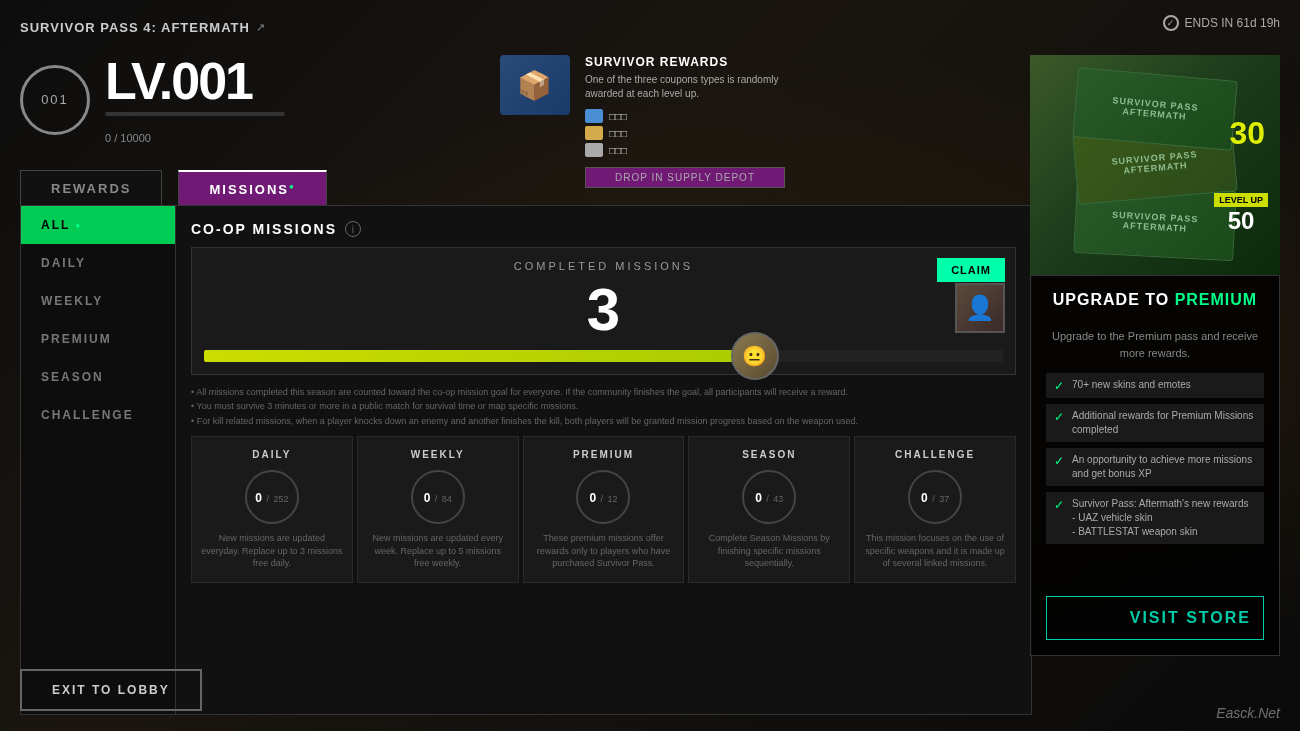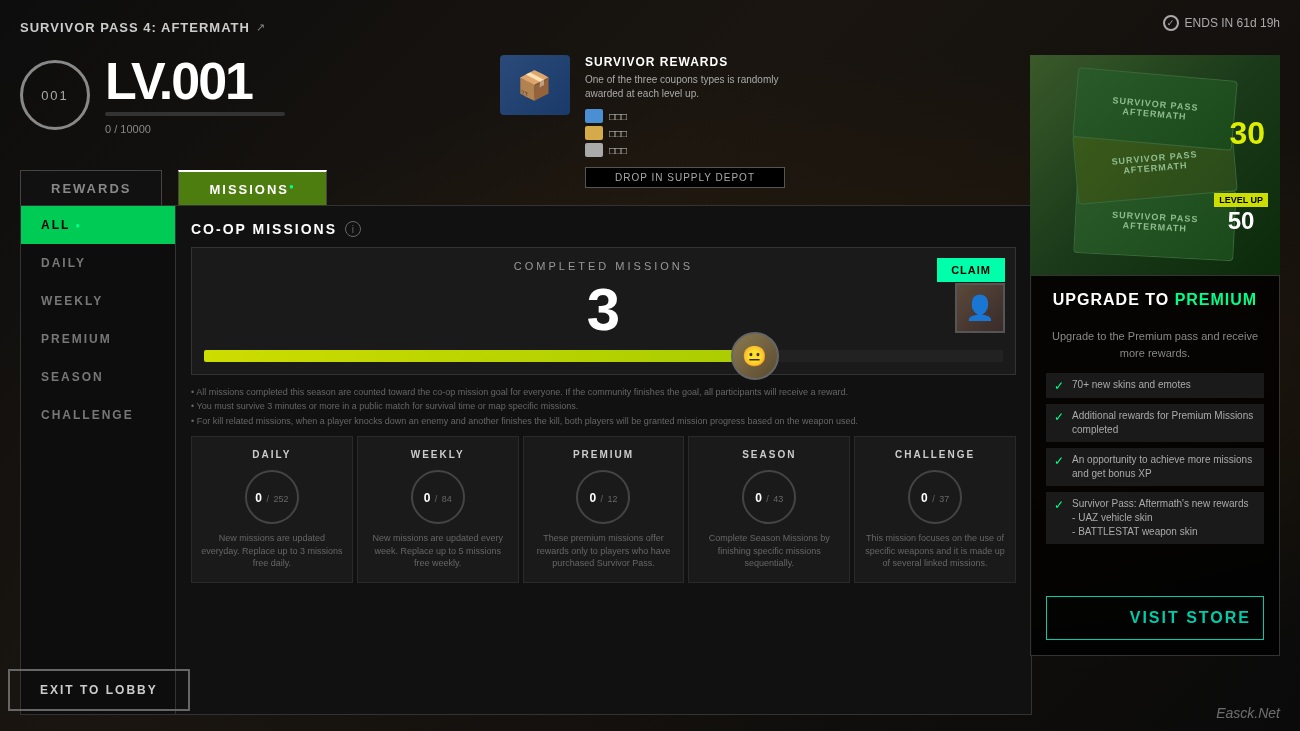--- a/index.html
+++ b/index.html
@@ -88,21 +88,21 @@
       font-size: 52px;
       font-weight: 900;
       color: #fff;
       letter-spacing: -2px;
       line-height: 1;
     }
 
     .level-progress {
       display: flex;
       flex-direction: column;
-      gap: 7px;
+      gap: 16px;
       margin-top: 5px;
     }
     .xp-bar-container {
       width: 180px;
       height: 4px;
       background: #333;
       border-radius: 2px;
     }
     .xp-bar-fill {
       height: 100%;
@@ -165,21 +165,21 @@
       width: 18px; height: 14px;
       border-radius: 2px;
     }
     .reward-item-text {
       font-size: 10px;
       color: #ccc;
     }
     .drop-btn {
       margin-top: 6px;
       padding: 4px 12px;
-      background: #000000;
+      background: #701a75;
       border: 1px solid #555;
       color: #aaa;
       font-size: 10px;
       letter-spacing: 1px;
       cursor: pointer;
       text-transform: uppercase;
     }
 
     
     .tabs-section {
@@ -197,21 +197,21 @@
       cursor: pointer;
       text-transform: uppercase;
       border: 1px solid #444;
     }
     .tab-inactive {
       background: #111;
       color: #888;
       border-bottom: none;
     }
     .tab-active {
-      background: #4d7c0f;
+      background: #701a75;
       color: #fff;
       border-bottom: 1px solid #1a1a1a;
       border-top: 2px solid #fff;
     }
     .tab-dot {
       color: #00ff88;
       font-size: 8px;
       vertical-align: super;
     }
 
@@ -546,21 +546,21 @@
       cursor: pointer;
       text-transform: uppercase;
       text-align: right;
       margin-top: 40px;
     }
 
     
     .exit-btn {
       position: absolute;
       bottom: 20px;
-      left: 8px;
+      left: 20px;
       padding: 12px 30px;
       background: transparent;
       border: 2px solid #666;
       color: #ccc;
       font-size: 12px;
       font-weight: bold;
       letter-spacing: 2px;
       cursor: pointer;
       text-transform: uppercase;
     }

